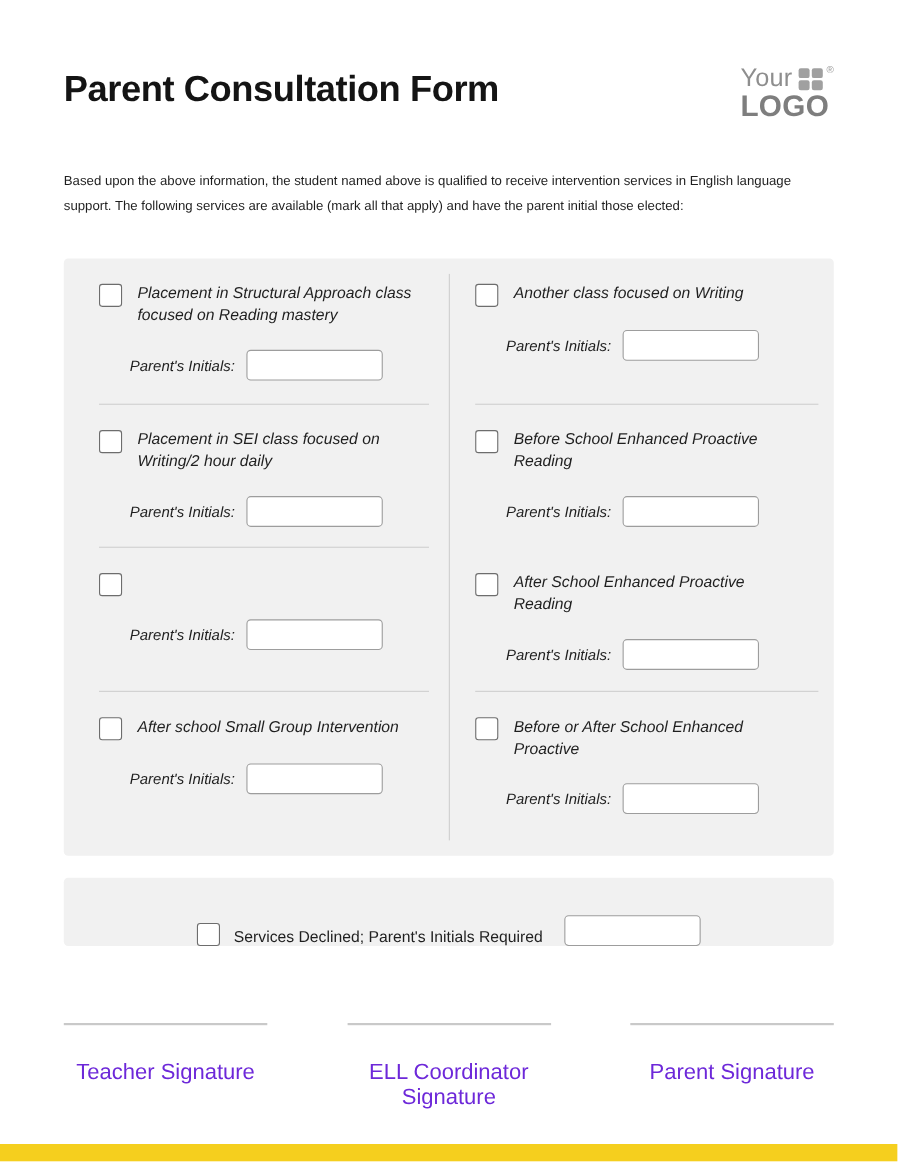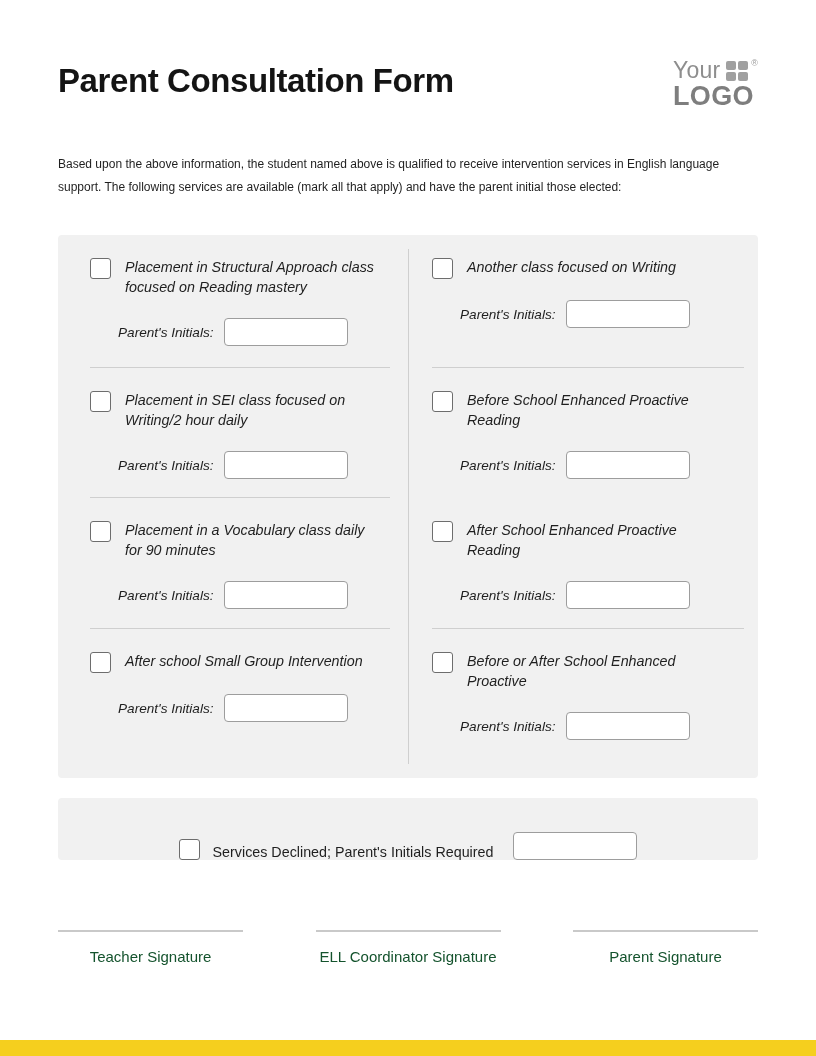--- a/index.html
+++ b/index.html
@@ -45,21 +45,21 @@
   }
   .logo {
     display: flex;
     flex-direction: column;
     align-items: flex-start;
     line-height: 1;
     padding-top: 4px;
   }
   .logo-row1 {
     display: flex;
-    align-items: center;
+    align-items: flex-end;
   }
   .logo-your {
     font-size: 23px;
     color: #8e8e8e;
     letter-spacing: 0.2px;
   }
   .logo-mark {
     width: 22px;
     height: 20px;
     margin-left: 6px;
@@ -231,23 +231,23 @@
   .sig {
     width: 185px;
     text-align: center;
   }
   .sig-line {
     height: 1.6px;
     background: #c9c9c9;
     width: 100%;
   }
   .sig-label {
-    margin-top: 16px;
-    font-size: 15px;
-    color: #14532d;
+    margin-top: 32px;
+    font-size: 20px;
+    color: #6d28d9;
   }
 
   
   .footer-bar {
     position: absolute;
     left: 0;
     bottom: 0;
     width: 816px;
     height: 16px;
     background: #f5cf1e;
@@ -322,21 +322,20 @@
         <div class="initials-row">
           <span class="initials-label">Parent's Initials:</span>
           <span class="initials-box"></span>
         </div>
 
       </div>
 
       <div class="cell">
         <div class="opt-row">
           <span class="checkbox"></span>
-          <span class="opt-label">Placement in a Vocabulary class daily for 90 minutes</span>
         </div>
         <div class="initials-row">
           <span class="initials-label">Parent's Initials:</span>
           <span class="initials-box"></span>
         </div>
         <div class="sep-h"></div>
       </div>
       <div class="cell col2">
         <div class="opt-row">
           <span class="checkbox"></span>

